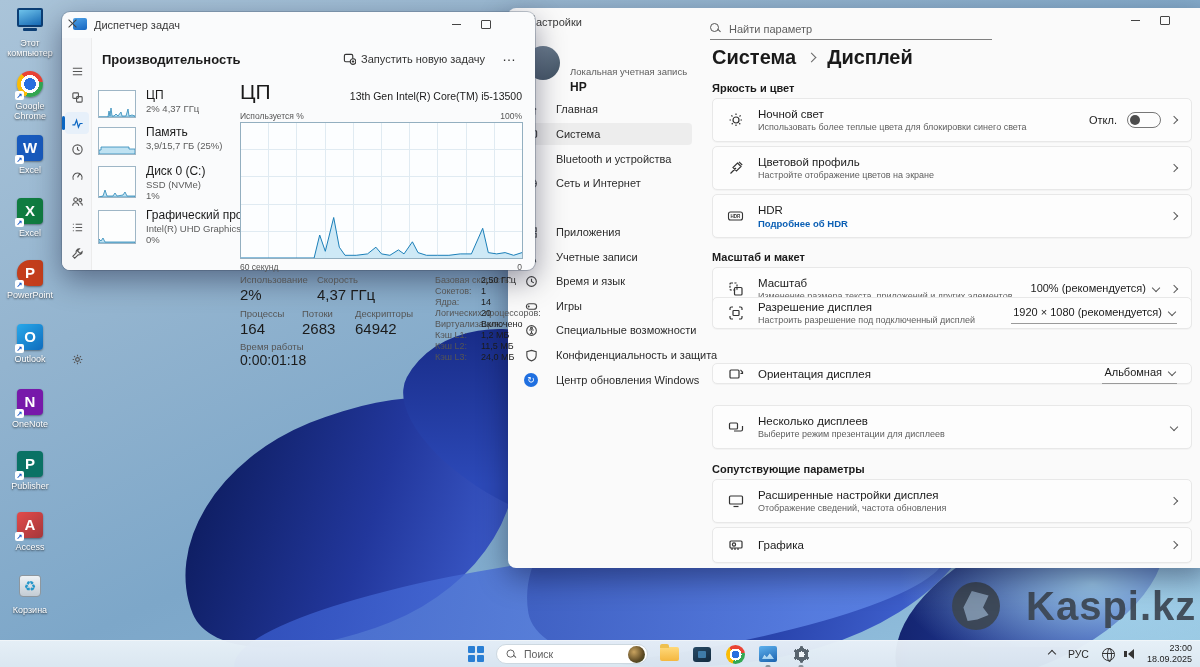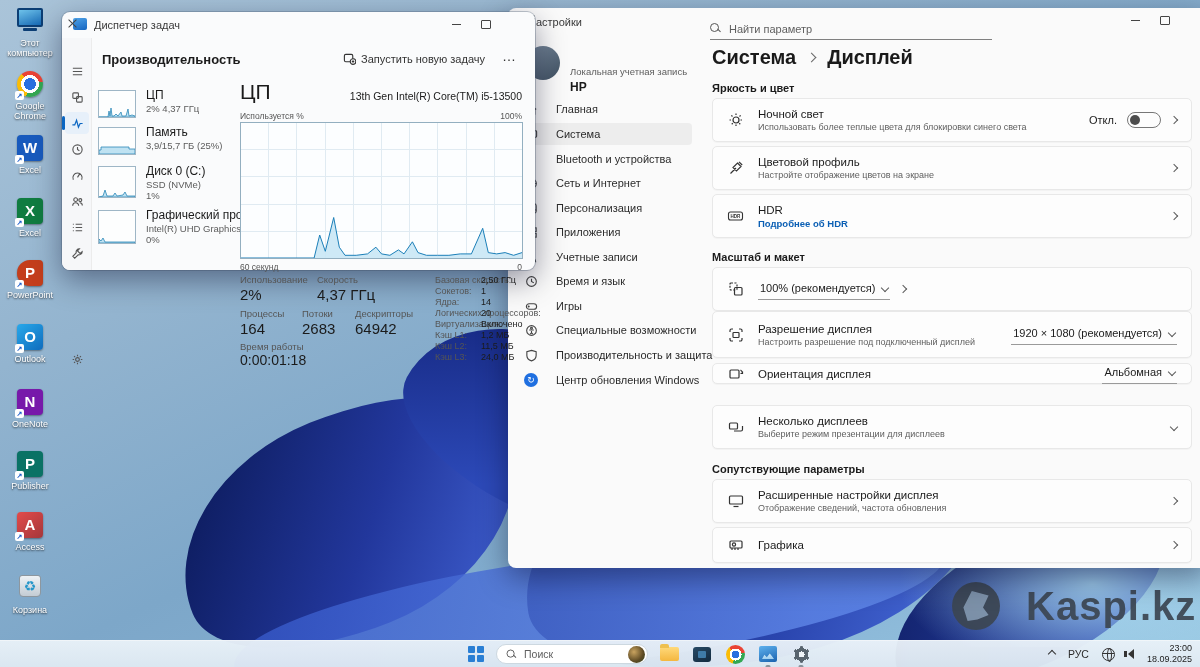--- a/index.html
+++ b/index.html
@@ -259,29 +259,20 @@
     <div class="nav-it" style="top:164px">
       <span class="nico">
           <svg class="ic" width="13" height="13" viewBox="0 0 14 14" fill="none" stroke="#444" stroke-width="1.1">
             <circle cx="7" cy="7" r="5.2"></circle>
             <ellipse cx="7" cy="7" rx="2.4" ry="5.2"></ellipse>
             <path d="M1.8 7 h10.4"></path>
           </svg>
         </span>
       <span class="nav-lbl">Сеть и Интернет</span>
     </div>
-    <div class="nav-it" style="top:189px">
-      <span class="nico">
-          <svg class="ic" width="13" height="13" viewBox="0 0 14 14" fill="none" stroke="#444" stroke-width="1.2">
-            <rect x="2" y="2" width="10" height="10" rx="2"></rect>
-            <path d="M2 8 L6 5 L12 9"></path>
-          </svg>
-        </span>
-      <span class="nav-lbl">Персонализация</span>
-    </div>
     <div class="nav-it" style="top:213px">
       <span class="nico">
           <svg class="ic" width="13" height="13" viewBox="0 0 14 14" fill="none" stroke="#444" stroke-width="1.2">
             <rect x="2" y="2" width="4" height="4"></rect>
             <rect x="8" y="2" width="4" height="4"></rect>
             <rect x="2" y="8" width="4" height="4"></rect>
             <rect x="8" y="8" width="4" height="4"></rect>
           </svg>
         </span>
       <span class="nav-lbl">Приложения</span>
@@ -322,21 +313,21 @@
           </svg>
         </span>
       <span class="nav-lbl">Игры</span>
     </div>
     <div class="nav-it" style="top:336px">
       <span class="nico">
           <svg class="ic" width="13" height="13" viewBox="0 0 14 14" fill="none" stroke="#444" stroke-width="1.2">
             <path d="M7 1.5 L12 3 V7 C12 10 9.5 12 7 12.8 C4.5 12 2 10 2 7 V3 Z"></path>
           </svg>
         </span>
-      <span class="nav-lbl">Производительность и защита</span>
+      <span class="nav-lbl">Конфиденциальность и защита</span>
     </div>
     <div class="nav-it" style="top:361px">
       <span class="nico upd-ico">↻</span>
       <span class="nav-lbl">Центр обновления Windows</span>
     </div>
 
     <div class="st-main">
       <div class="s-search">
         <span class="mag"></span>
         <span>Найти параметр</span>
@@ -403,30 +394,34 @@
 
       <div class="sec-h" style="top:243px">Масштаб и макет</div>
 
       <div class="card" style="top:259px;height:44px">
         <span class="cico">
             <svg class="ic" width="16" height="16" viewBox="0 0 16 16" fill="none" stroke="#333" stroke-width="1.2">
               <rect x="2" y="2" width="7" height="7" rx="1" stroke-dasharray="2 1.4"></rect>
               <rect x="6.5" y="6.5" width="7.5" height="7.5" rx="1"></rect>
             </svg>
           </span>
+        <div class="ctext">
+          <div class="ctitle">Масштаб</div>
+          <div class="csub">Изменение размера текста, приложений и других элементов</div>
+        </div>
         <div class="cright">
           <span class="ddl">
             <span class="cval">100% (рекомендуется)</span>
             <span class="chev d"></span>
           </span>
           <span class="chev r"></span>
         </div>
       </div>
 
-      <div class="card" style="top:303px;height:47px">
+      <div class="card" style="top:289px;height:32px">
         <span class="cico">
             <svg class="ic" width="16" height="16" viewBox="0 0 16 16" fill="none" stroke="#333" stroke-width="1.2">
               <path d="M2 5 V3.5 A1.5 1.5 0 0 1 3.5 2 H5 M11 2 h1.5 A1.5 1.5 0 0 1 14 3.5 V5 M14 11 v1.5 A1.5 1.5 0 0 1 12.5 14 H11 M5 14 H3.5 A1.5 1.5 0 0 1 2 12.5 V11"></path>
               <rect x="5" y="5.5" width="6" height="5" rx="0.8"></rect>
             </svg>
           </span>
         <div class="ctext">
           <div class="ctitle">Разрешение дисплея</div>
           <div class="csub">Настроить разрешение под подключенный дисплей</div>
         </div>

